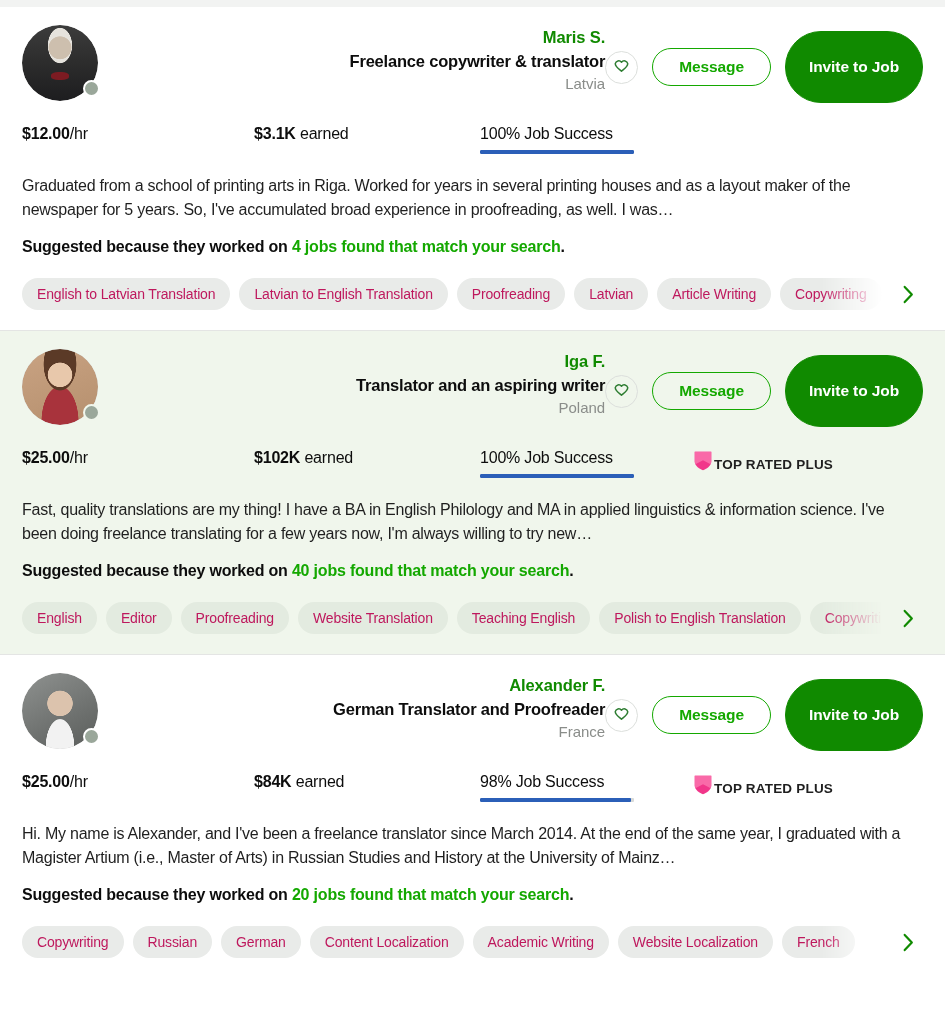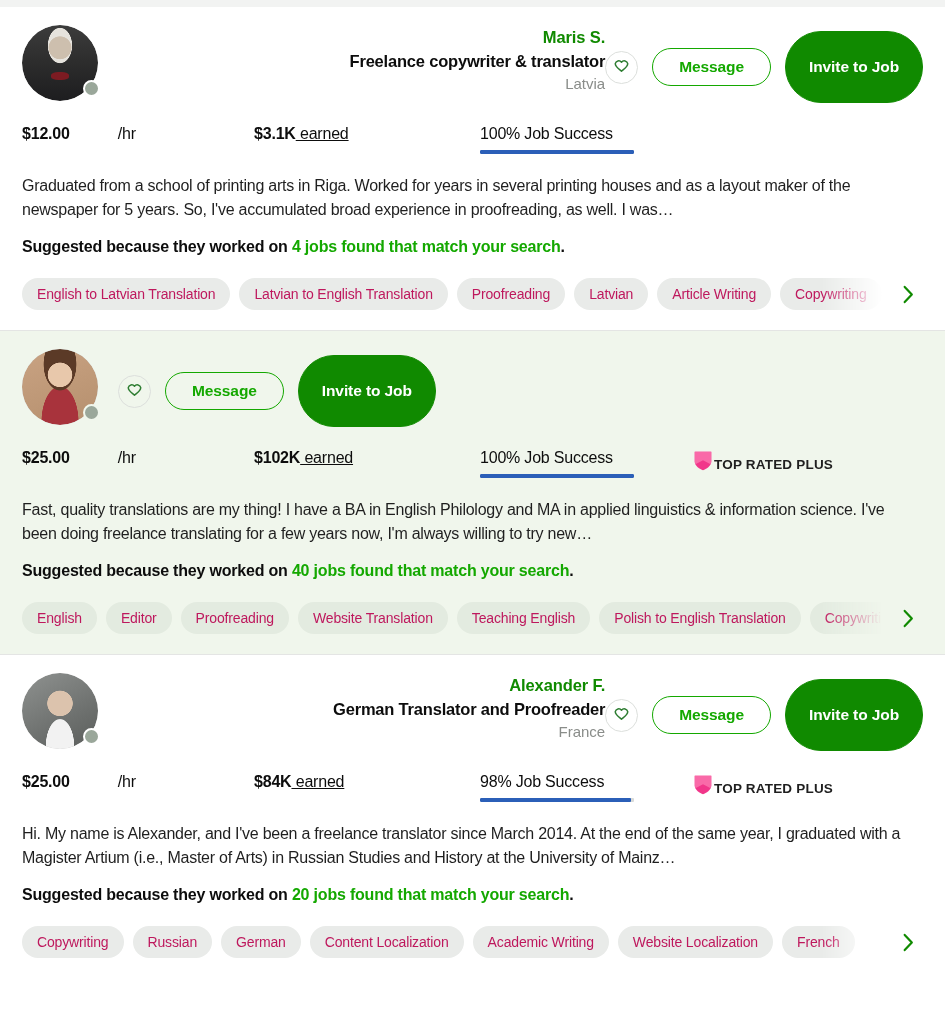--- a/index.html
+++ b/index.html
@@ -179,31 +179,31 @@
     margin-top: 22px;
   }
   .rate {
     font-size: 16px;
     color: #0d0d0d;
     width: 232px;
     flex: 0 0 232px;
     letter-spacing: -0.2px;
   }
   .rate b { font-weight: 700; }
-  .rate span { font-weight: 400; padding-left: 48px; }
+  .rate span { font-weight: 400; }
 
   .earned {
     font-size: 16px;
     color: #0d0d0d;
     width: 226px;
     flex: 0 0 226px;
     letter-spacing: -0.2px;
   }
   .earned b { font-weight: 700; }
-  .earned span { font-weight: 400; text-decoration: underline; }
+  .earned span { font-weight: 400; }
 
   .jss {
     flex: 0 0 auto;
     width: 212px;
   }
   .jss-label {
     font-size: 16px;
     color: #0d0d0d;
     letter-spacing: -0.2px;
     white-space: nowrap;
@@ -357,20 +357,25 @@
           </div>
         </div>
       </div>
       <div class="card highlight">
         <div class="card-head">
           <div class="avatar-wrap">
             <div class="avatar av-2">
               <div class="face"></div>
             </div>
             <div class="status-dot"></div>
+          </div>
+          <div class="identity">
+            <div class="name">Iga F.</div>
+            <div class="title">Translator and an aspiring writer</div>
+            <div class="location">Poland</div>
           </div>
           <div class="actions">
             <div class="heart-btn">
               <span>
                 <svg viewBox="0 0 24 24" fill="none" stroke="#2e7d32" stroke-width="2.1" stroke-linecap="round" stroke-linejoin="round">
                   <path d="M20.8 6.6a5 5 0 0 0-8.8-2.1A5 5 0 0 0 3.2 6.6c0 4.1 5.2 7.4 8.8 10.6 3.6-3.2 8.8-6.5 8.8-10.6z"></path>
                 </svg>
               </span>
             </div>
             <button class="btn btn-outline">Message</button>

